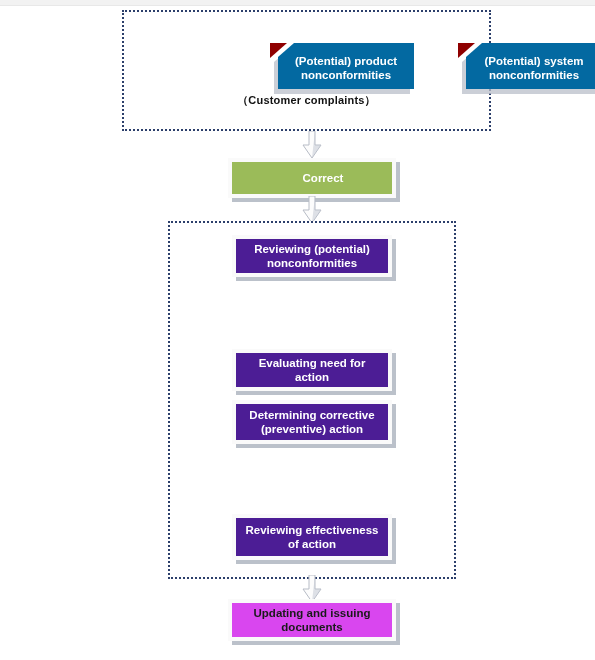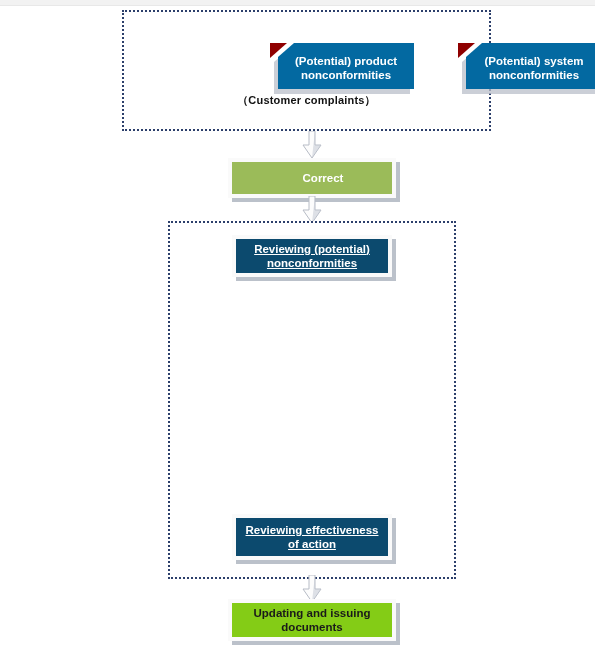--- a/index.html
+++ b/index.html
@@ -100,22 +100,22 @@
     display: flex;
     align-items: center;
     justify-content: center;
     text-align: center;
     font-size: 11.5px;
     font-weight: bold;
     line-height: 1.25;
     padding: 2px 6px;
   }
   .fill-green { background: #9bbb59; color: #ffffff; padding-left: 28px; }
-  .fill-green-dark { background: #84cc16; color: #1a1a1a; }
-  .fill-blue  { background: #0c4a6e; color: #ffffff; text-decoration: underline; }
+  .fill-green-dark { background: #d946ef; color: #1a1a1a; }
+  .fill-blue  { background: #4c1d95; color: #ffffff; }
 
   
   #node-correct   { left: 228px; top: 158px; width: 168px; height: 40px; }
   #node-step-0    { left: 232px; top: 235px; width: 160px; height: 42px; }
   #node-step-1    { left: 232px; top: 291px; width: 160px; height: 42px; }
   #node-step-2    { left: 232px; top: 349px; width: 160px; height: 42px; }
   #node-step-3    { left: 232px; top: 400px; width: 160px; height: 44px; }
   #node-step-4    { left: 232px; top: 457px; width: 160px; height: 42px; }
   #node-step-5    { left: 232px; top: 514px; width: 160px; height: 46px; }
   #node-updating  { left: 228px; top: 599px; width: 168px; height: 42px; }
@@ -193,21 +193,31 @@
 
   <div class="group-inner"></div>
 
   <div class="node" id="node-step-0">
     <div class="node-fill fill-blue">
       <span>Reviewing (potential) nonconformities</span>
     </div>
   </div>
 
 
-
+  <div class="node" id="node-step-2">
+    <div class="node-fill fill-blue">
+      <span>Evaluating need for action</span>
+    </div>
+  </div>
+
+  <div class="node" id="node-step-3">
+    <div class="node-fill fill-blue">
+      <span>Determining corrective (preventive) action</span>
+    </div>
+  </div>
 
 
   <div class="node" id="node-step-5">
     <div class="node-fill fill-blue">
       <span>Reviewing effectiveness of action</span>
     </div>
   </div>
 
   <div class="arrow" id="arrow-3">
     <svg width="20" height="28" viewBox="0 0 20 28" xmlns="http://www.w3.org/2000/svg">

